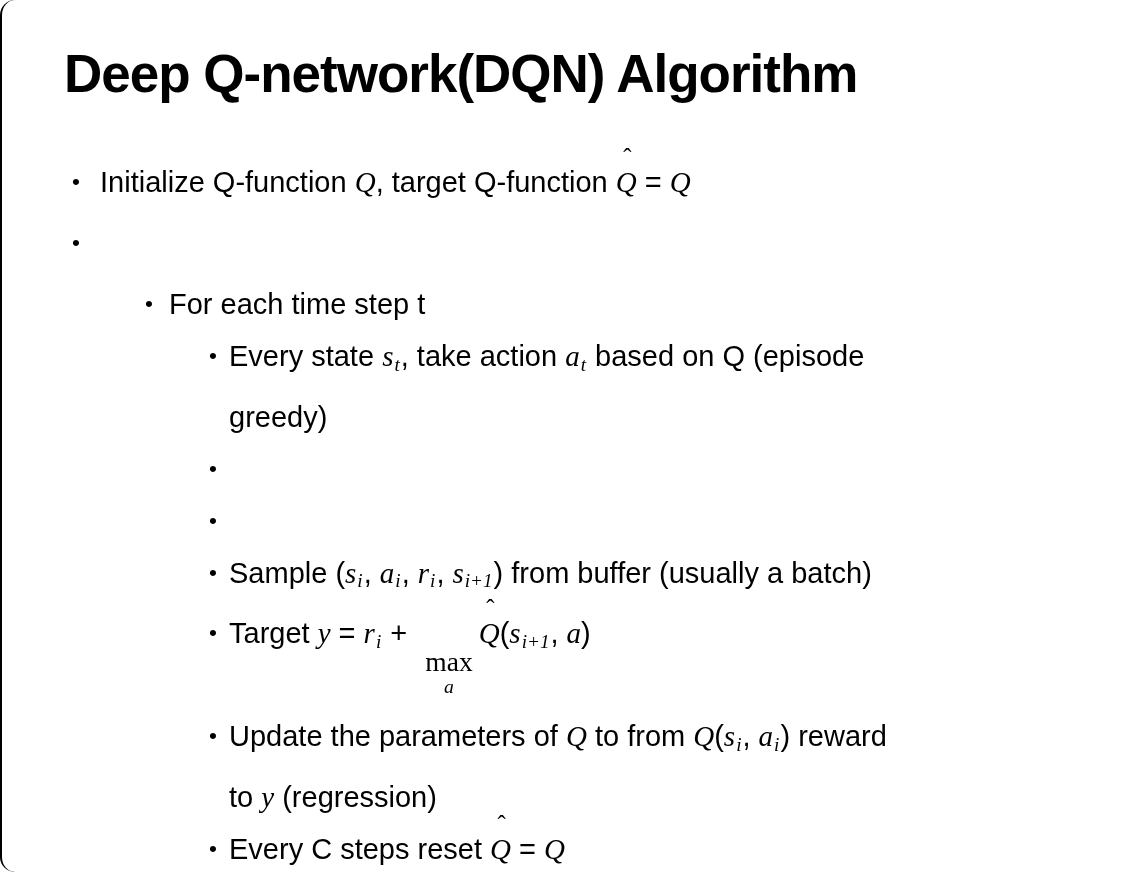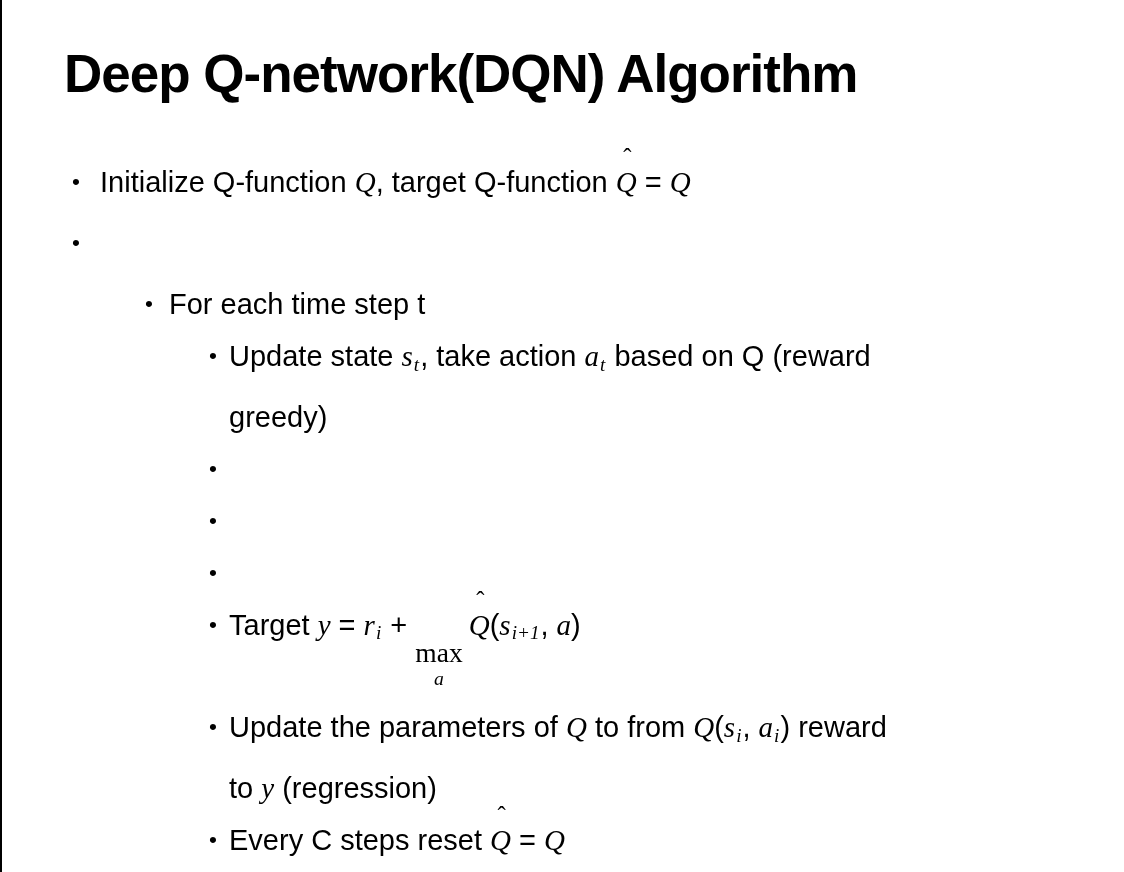--- a/index.html
+++ b/index.html
@@ -12,20 +12,21 @@
     color: #000000;
     overflow: hidden;
   }
   .slide {
     box-sizing: border-box;
     width: 1124px;
     height: 872px;
     background: #ffffff;
     border-left: 2px solid #000000;
     overflow: hidden;
+    border-radius: 15px;
   }
   .title {
     margin: 42px 20px 0 62px;
     font-size: 53px;
     font-weight: 700;
     letter-spacing: -1px;
     line-height: 64px;
     color: #000000;
     white-space: nowrap;
   }
@@ -78,21 +79,21 @@
     font-family: "Liberation Serif", serif;
     font-size: 0.85em;
     line-height: 1;
   }
   .maxb {
     display: inline-flex;
     flex-direction: column;
     align-items: center;
     line-height: 1;
     vertical-align: -0.95em;
-    margin: 0 6px 0 0;
+    margin: 0 6px 0 10px;
   }
   .maxb .mxl {
     font-family: "Liberation Serif", serif;
     font-style: normal;
     font-size: 0.95em;
   }
   .maxb .mxu {
     font-family: "Liberation Serif", serif;
     font-style: italic;
     font-size: 0.68em;
@@ -117,33 +118,34 @@
       <span class="marker">•</span>
     </div>
 
     <div class="row l2">
       <span class="marker">•</span>
       <span class="content"><span>For each time step t</span></span>
     </div>
 
     <div class="row l3">
       <span class="marker">•</span>
-      <span class="content"><span>Update state </span><span class="m">s</span><span class="sub">t</span><span>, take action </span><span class="m">a</span><span class="sub">t</span><span> based on Q (reward</span><br><span>greedy)</span></span>
+      <span class="content"><span>Every state </span><span class="m">s</span><span class="sub">t</span><span>, take action </span><span class="m">a</span><span class="sub">t</span><span> based on Q (episode</span><br><span>greedy)</span></span>
     </div>
 
     <div class="row l3">
       <span class="marker">•</span>
     </div>
 
     <div class="row l3">
       <span class="marker">•</span>
     </div>
 
     <div class="row l3">
       <span class="marker">•</span>
+      <span class="content"><span>Sample (</span><span class="m">s</span><span class="sub">i</span><span>, </span><span class="m">a</span><span class="sub">i</span><span>, </span><span class="m">r</span><span class="sub">i</span><span>, </span><span class="m">s</span><span class="sub">i+1</span><span>) from buffer (usually a batch)</span></span>
     </div>
 
     <div class="row l3 extra-gap">
       <span class="marker">•</span>
       <span class="content"><span>Target </span><span class="m">y</span><span> = </span><span class="m">r</span><span class="sub">i</span><span> + </span><span class="maxb">
             <span class="mxl">max</span>
             <span class="mxu">a</span>
           </span><span class="m hat">Q</span><span>(</span><span class="m">s</span><span class="sub">i+1</span><span>, </span><span class="m">a</span><span>)</span></span>
     </div>
 

